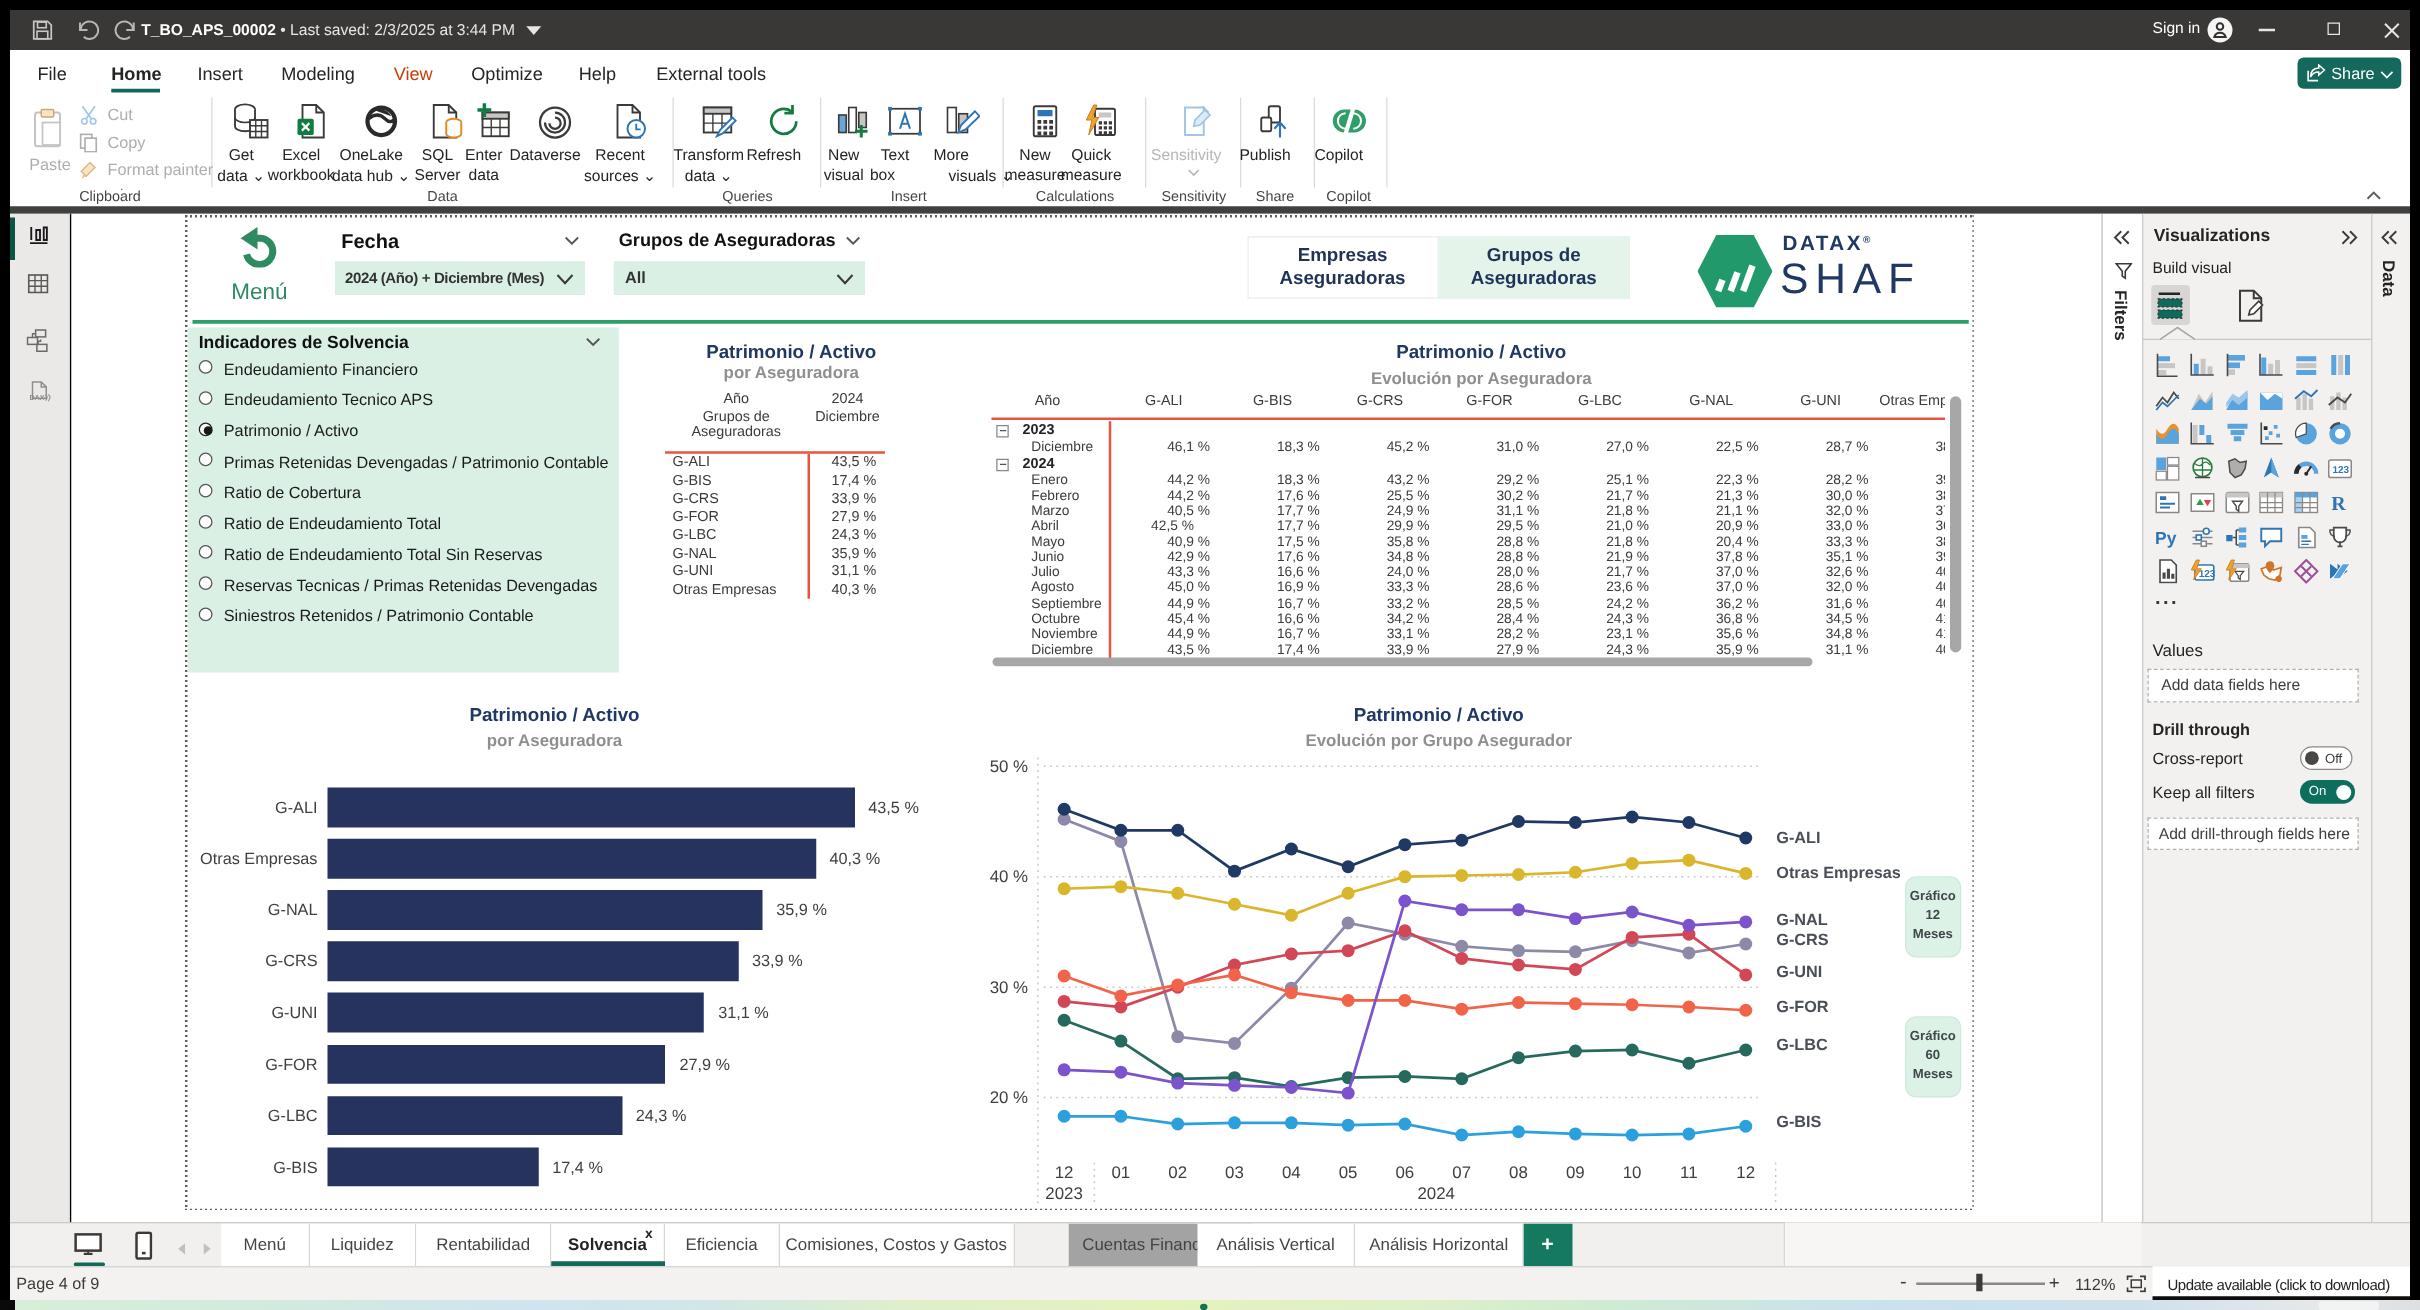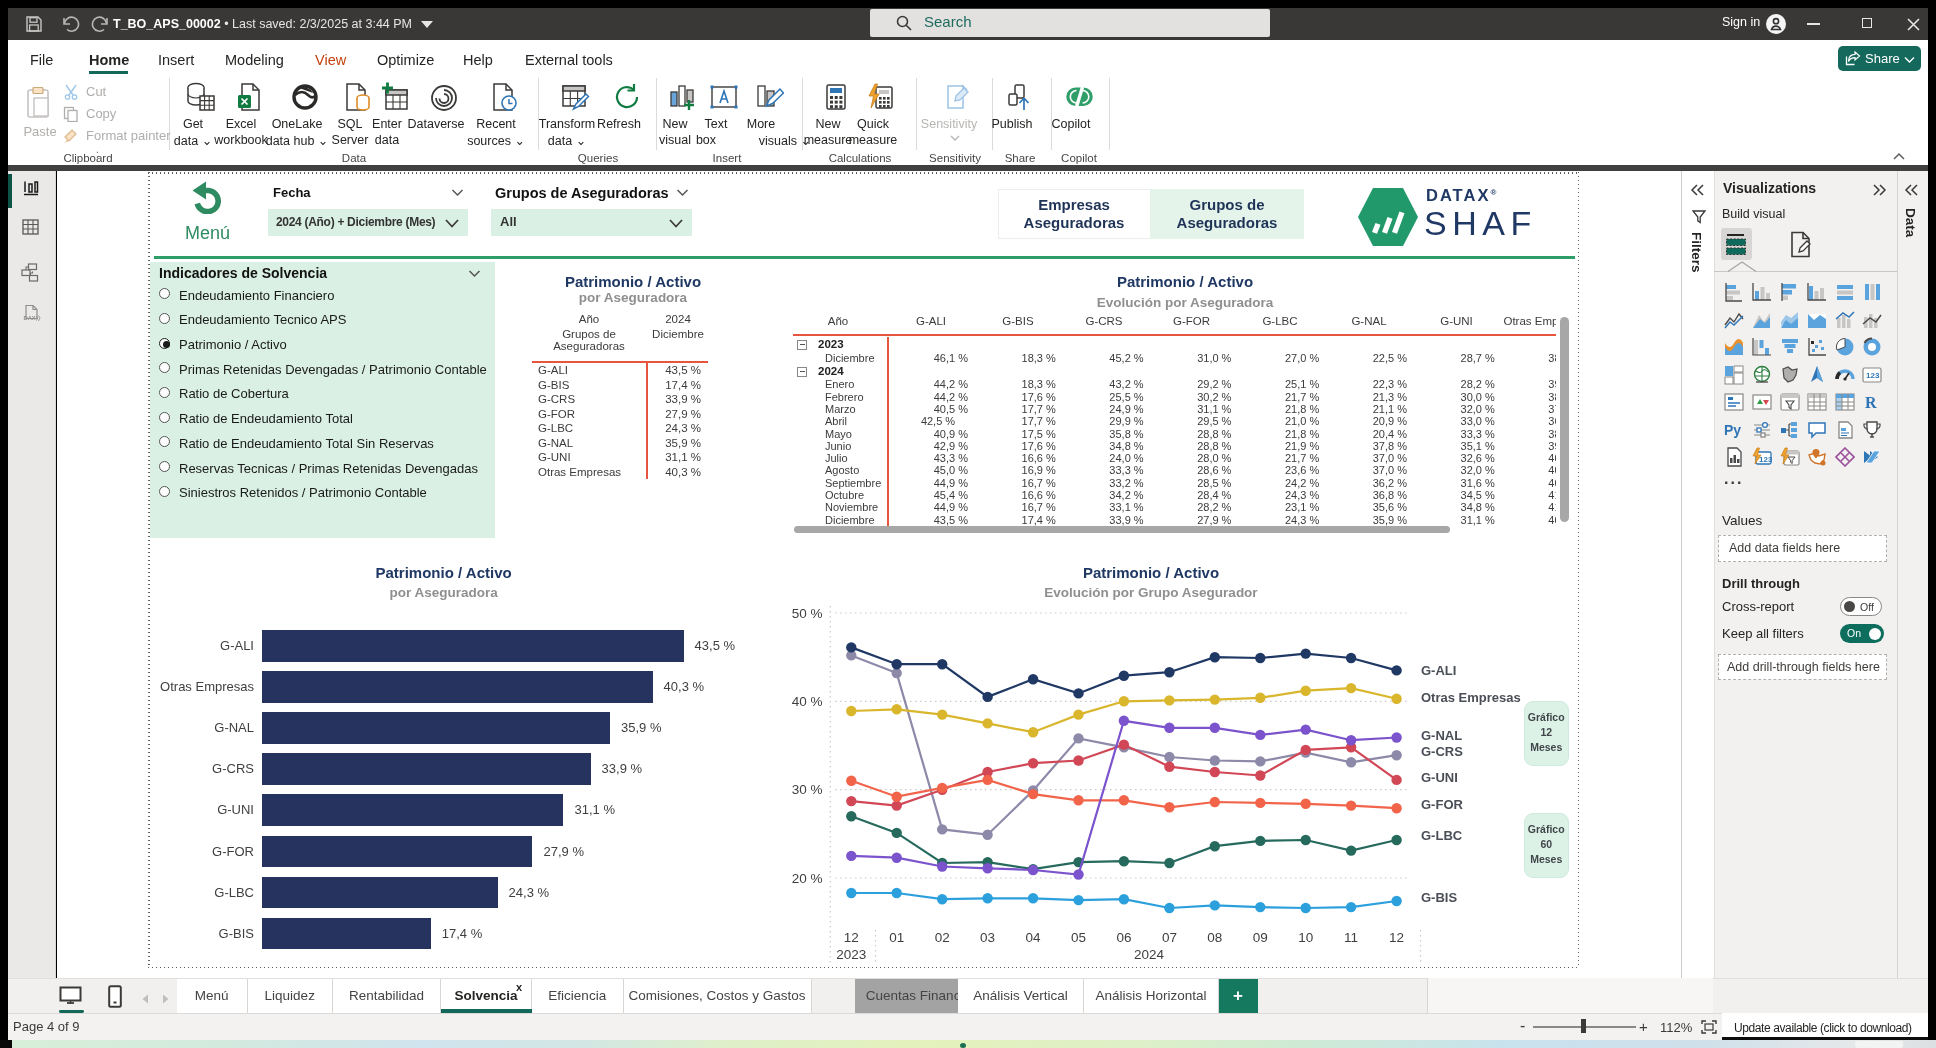--- a/index.html
+++ b/index.html
@@ -19,27 +19,20 @@
   <svg class="a" style="left:52px;top:7px" width="20" height="19" viewBox="0 0 20 19">
     <path d="M4 3 L4 9 L10 9" fill="none" stroke="#b8b6b4" stroke-width="1.6"></path>
     <path d="M4.6 8.2 A7 7 0 1 1 7 14.5" fill="none" stroke="#b8b6b4" stroke-width="1.6"></path>
   </svg>
   <svg class="a" style="left:83px;top:7px" width="20" height="19" viewBox="0 0 20 19">
     <path d="M16 3 L16 9 L10 9" fill="none" stroke="#b8b6b4" stroke-width="1.6"></path>
     <path d="M15.4 8.2 A7 7 0 1 0 13 14.5" fill="none" stroke="#b8b6b4" stroke-width="1.6"></path>
   </svg>
   <div class="a" style="left:105px;top:9px;font-size:12.5px;color:#ffffff;font-weight:bold">T_BO_APS_00002 <span style="font-weight:normal;color:#e8e6e4">• Last saved: 2/3/2025 at 3:44 PM</span></div>
   <div class="a" style="left:413px;top:13px;width:0;height:0;border-left:6px solid transparent;border-right:6px solid transparent;border-top:7px solid #e8e6e4"></div>
-  <div class="a" style="left:862px;top:1px;width:400px;height:28px;background:#e2e1e0;border-radius:2px">
-    <svg class="a" style="left:25px;top:5px" width="18" height="18" viewBox="0 0 18 18">
-      <circle cx="7.5" cy="7.5" r="5" fill="none" stroke="#3b3a39" stroke-width="1.6"></circle>
-      <line x1="11.2" y1="11.2" x2="16" y2="16" stroke="#3b3a39" stroke-width="1.6"></line>
-    </svg>
-    <div class="a" style="left:54px;top:4px;font-size:15px;color:#1d6b5f">Search</div>
-  </div>
   <div class="a" style="left:1714px;top:7px;font-size:12.5px;color:#fff">Sign in</div>
   <div class="a" style="left:1758px;top:6px;width:20px;height:20px;border-radius:50%;background:#f5f5f5">
     <svg width="20" height="20" viewBox="0 0 20 20">
           <circle cx="10" cy="7.2" r="2.6" fill="none" stroke="#323130" stroke-width="1.6"></circle>
           <path d="M5.5 15.5 a4.7 4.7 0 0 1 9 0 z" fill="none" stroke="#323130" stroke-width="1.6"></path>
         </svg>
   </div>
   <div class="a" style="left:1799px;top:15px;width:13px;height:1.6px;background:#e8e6e4"></div>
   <div class="a" style="left:1854px;top:10px;width:10px;height:10px;border:1.5px solid #e8e6e4"></div>
   <svg class="a" style="left:1899px;top:10px" width="13" height="13" viewBox="0 0 13 13">
@@ -289,21 +282,21 @@
 <div class="a" style="left:148px;top:172px;width:1431px;height:1.5px;background:repeating-linear-gradient(90deg,#606060 0 1.5px,transparent 1.5px 4px)"></div>
 <div class="a" style="left:148px;top:966.5px;width:1431px;height:1.5px;background:repeating-linear-gradient(90deg,#606060 0 1.5px,transparent 1.5px 4px)"></div>
 <div class="a" style="left:148px;top:172px;width:1.5px;height:796px;background:repeating-linear-gradient(180deg,#606060 0 1.5px,transparent 1.5px 4px)"></div>
 <div class="a" style="left:1577.5px;top:172px;width:1.5px;height:796px;background:repeating-linear-gradient(180deg,#606060 0 1.5px,transparent 1.5px 4px)"></div>
 <div class="a" style="left:148px;top:172px;width:1430px;height:795px;overflow:hidden">
       <svg class="a" style="left:43px;top:9px" width="32" height="33" viewBox="0 0 32 33">
 <path d="M13 9.5 H17.5 A10.6 10.6 0 1 1 6.3 22.5" fill="none" stroke="#2e8b61" stroke-width="5.6"></path>
 <polygon points="1.5,9.5 15,0.5 15,18.5" fill="#2e8b61"></polygon>
 </svg>
       <div class="a" style="left:37px;top:51px;font-size:18px;color:#2e8b61">Menú</div>
-      <div class="a" style="left:125px;top:13px;font-size:13px;font-weight:bold;color:#111">Fecha</div>
+      <div class="a" style="left:125px;top:13px;font-size:16px;font-weight:bold;color:#111">Fecha</div>
       <svg class="a" style="left:303px;top:17px" width="13" height="8" viewBox="0 0 13 8">
         <path d="M1.5 1 L6.5 6 L11.5 1" fill="none" stroke="#555" stroke-width="1.5"></path>
       </svg>
       <div class="a" style="left:120px;top:37px;width:200px;height:27px;background:#daf0e5"></div>
       <div class="a" style="left:128px;top:43px;font-size:12px;font-weight:bold;color:#333;letter-spacing:-0.3px">2024 (Año) + Diciembre (Mes)</div>
       <svg class="a" style="left:296px;top:46px" width="16" height="11" viewBox="0 0 16 11">
         <path d="M2 2 L8 8.5 L14 2" fill="none" stroke="#3b3a39" stroke-width="1.7"></path>
       </svg>
       <div class="a" style="left:347px;top:13px;font-size:14.5px;font-weight:bold;color:#111">Grupos de Aseguradoras</div>
       <svg class="a" style="left:528px;top:17px" width="13" height="8" viewBox="0 0 13 8">

